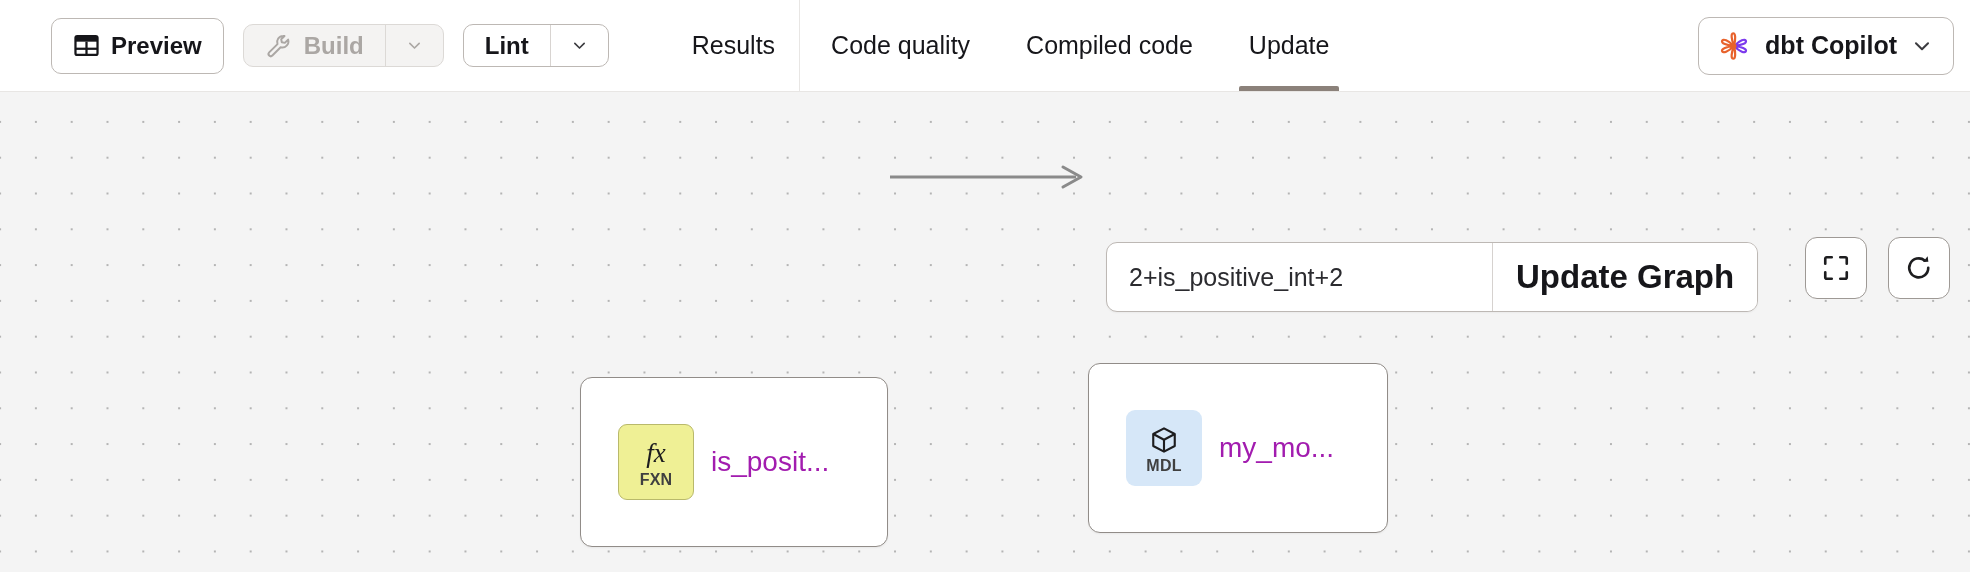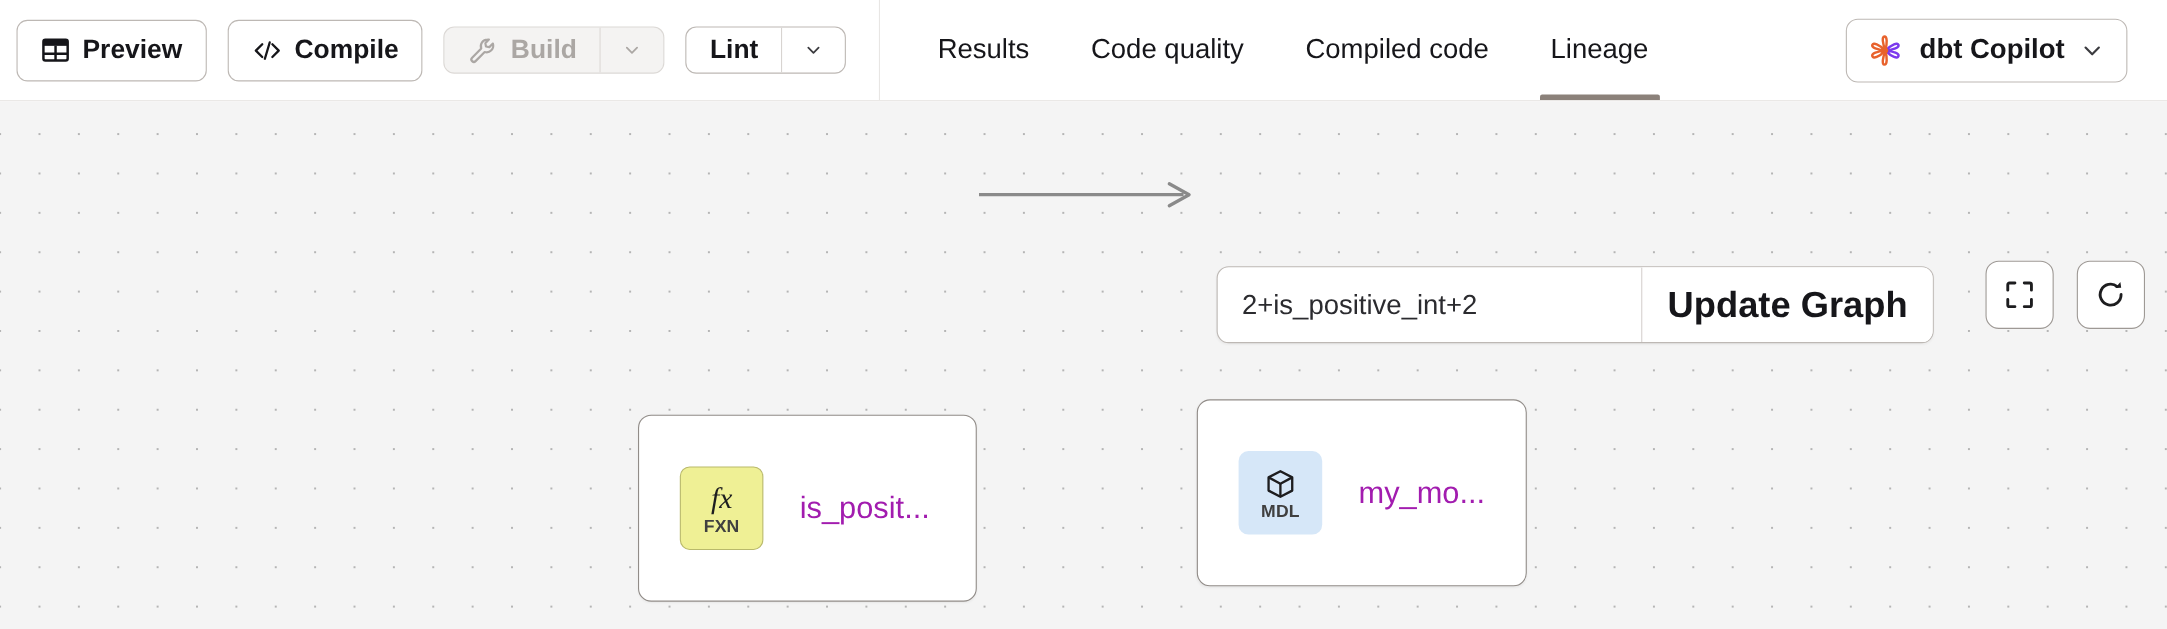--- a/index.html
+++ b/index.html
@@ -61,20 +61,21 @@
     border: 1px solid #bdb8b4;
     border-radius: 10px;
     background: #ffffff;
     color: #16161a;
     font-size: 24px;
     font-weight: 700;
     font-family: "Liberation Sans", sans-serif;
     cursor: pointer;
     white-space: nowrap;
     line-height: 1;
+    margin-left: 36px;
   }
 
   .btn-group {
     display: inline-flex;
     align-items: stretch;
     height: 43px;
     border: 1px solid #bdb8b4;
     border-radius: 10px;
     background: #ffffff;
     overflow: hidden;
@@ -150,21 +151,21 @@
     bottom: 0;
     height: 5px;
     background: #8b817a;
     border-radius: 2px 2px 0 0;
   }
   .tab.active .tab-underline { display: block; }
 
   
   .copilot-wrap {
     margin-left: auto;
-    padding-right: 36px;
+    padding-right: 16px;
     display: flex;
     align-items: center;
   }
   .copilot-btn {
     display: inline-flex;
     align-items: center;
     gap: 14px;
     height: 58px;
     padding: 0 20px 0 18px;
     border: 1px solid #bdb8b4;
@@ -252,21 +253,21 @@
 
   
   .node {
     position: absolute;
     background: #ffffff;
     border: 1.5px solid #918c88;
     border-radius: 12px;
     display: flex;
     align-items: center;
     padding-left: 37px;
-    gap: 33px;
+    gap: 17px;
     box-shadow: 0 1px 2px rgba(0,0,0,0.05);
     cursor: pointer;
   }
   .node-fxn { left: 580px; top: 285px; width: 308px; height: 170px; }
   .node-mdl { left: 1088px; top: 271px; width: 300px; height: 170px; }
 
   .node-badge {
     width: 76px; height: 76px;
     border-radius: 9px;
     display: flex;
@@ -324,30 +325,20 @@
           <svg width="27" height="27" viewBox="0 0 24 24" fill="none">
             <rect x="2.2" y="3.6" width="19.6" height="16.8" rx="1.6" stroke="#16161a" stroke-width="2"></rect>
             <rect x="2.2" y="3.6" width="19.6" height="5.0" fill="#16161a"></rect>
             <line x1="2.2" y1="14.9" x2="21.8" y2="14.9" stroke="#16161a" stroke-width="2"></line>
             <line x1="12" y1="8.6" x2="12" y2="20.4" stroke="#16161a" stroke-width="2"></line>
           </svg>
         </span>
         <span>Preview</span>
       </button>
 
-      <button class="btn">
-        <span class="ico">
-          <svg width="28" height="24" viewBox="0 0 28 24" fill="none">
-            <path d="M9.4 6.2 L3.6 12 L9.4 17.8" stroke="#16161a" stroke-width="2.1" stroke-linecap="round" stroke-linejoin="round"></path>
-            <path d="M18.6 6.2 L24.4 12 L18.6 17.8" stroke="#16161a" stroke-width="2.1" stroke-linecap="round" stroke-linejoin="round"></path>
-            <line x1="16.2" y1="4.6" x2="11.8" y2="19.4" stroke="#16161a" stroke-width="2.1" stroke-linecap="round"></line>
-          </svg>
-        </span>
-        <span>Compile</span>
-      </button>
 
       <div class="btn-group disabled">
         <button class="seg-main">
           <span class="ico">
             <svg width="28" height="28" viewBox="0 0 24 24" fill="none">
               <path d="M15.6 3.4a5.2 5.2 0 0 0-4.9 7.0L3.6 17.5a1.9 1.9 0 0 0 2.7 2.7l7.1-7.1a5.2 5.2 0 0 0 6.4-6.6l-2.8 2.8-2.6-.5-.5-2.6 2.8-2.8a5.2 5.2 0 0 0-1.1 0z" stroke="#aba7a4" stroke-width="1.7" stroke-linejoin="round"></path>
             </svg>
           </span>
           <span>Build</span>
         </button>
@@ -383,21 +374,21 @@
       </button>
       <button class="tab">
         <span>Code quality</span>
 
       </button>
       <button class="tab">
         <span>Compiled code</span>
 
       </button>
       <button class="tab active">
-        <span>Lineage</span>
+        <span>Update</span>
         <span class="tab-underline"></span>
       </button>
     </div>
 
     <div class="copilot-wrap">
       <button class="copilot-btn">
         <span class="ico">
           <svg width="34" height="34" viewBox="0 0 40 40" fill="none">
             <path d="M20 20 C13 13, 7 11, 6 14 C5 17, 11 19, 20 20 C11 21, 5 23, 6 26 C7 29, 13 27, 20 20Z" stroke="#e8622c" stroke-width="2.6" stroke-linejoin="round" fill="none"></path>
             <path d="M20 20 C27 13, 33 11, 34 14 C35 17, 29 19, 20 20 C29 21, 35 23, 34 26 C33 29, 27 27, 20 20Z" stroke="#7c3aed" stroke-width="2.6" stroke-linejoin="round" fill="none"></path>

